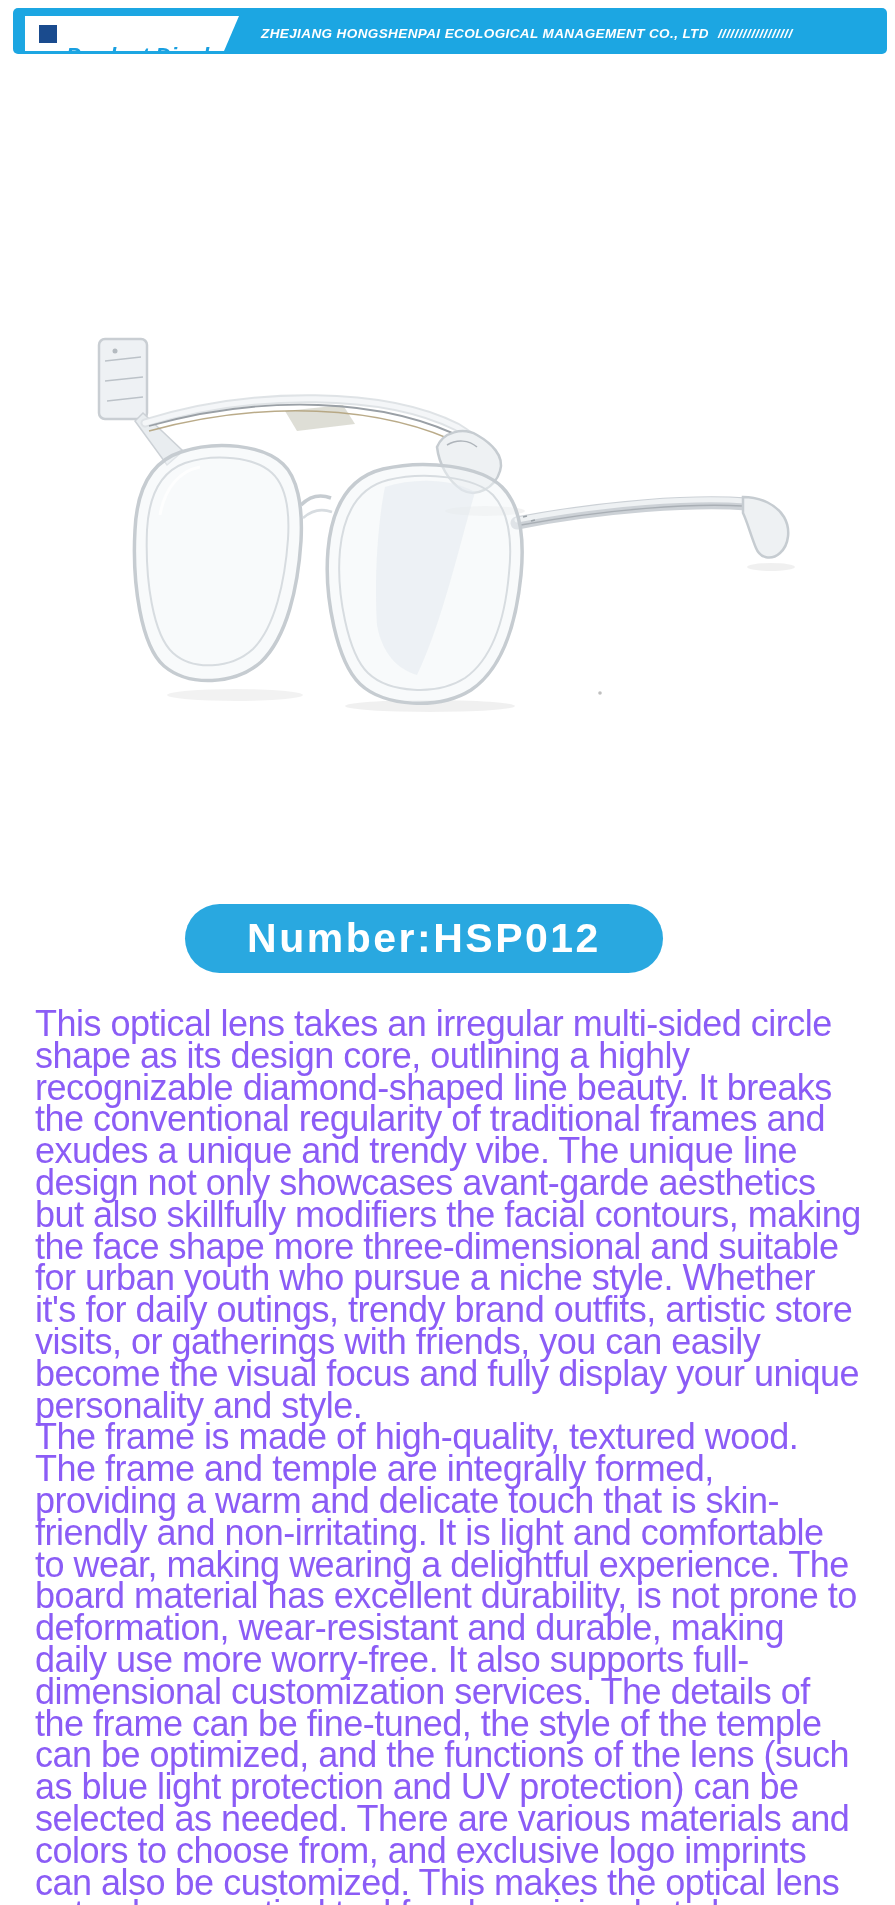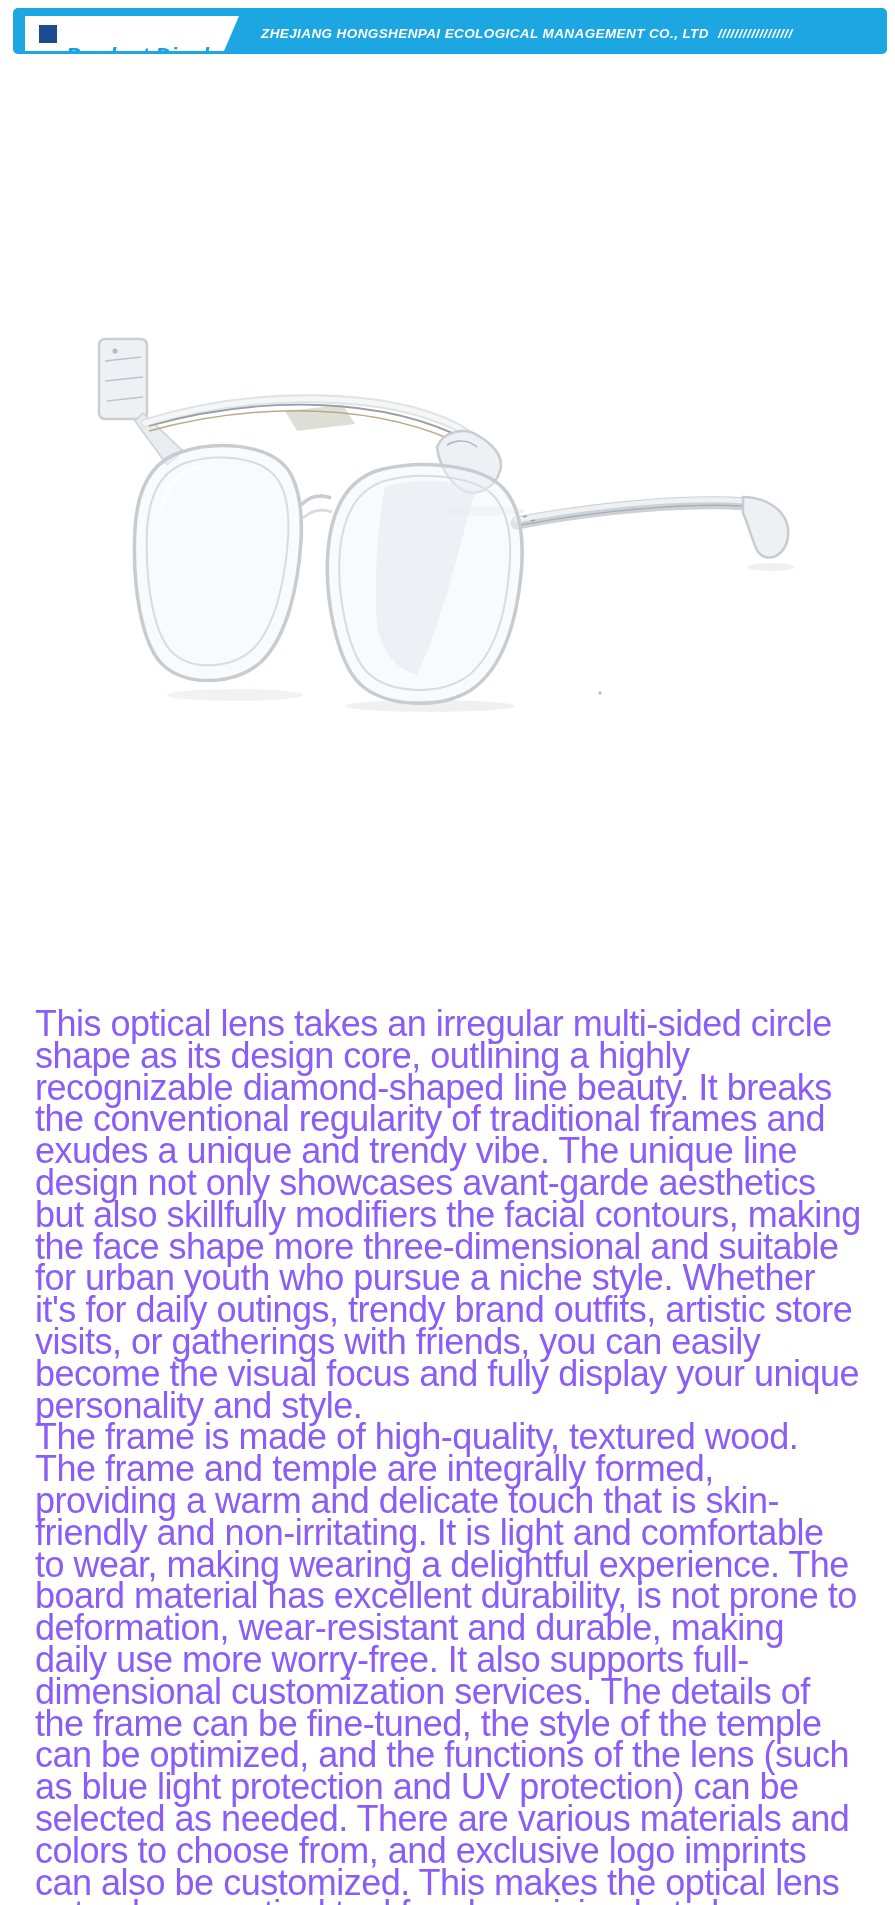--- a/index.html
+++ b/index.html
@@ -147,19 +147,22 @@
       <g>
         <path d="M243,225 C247,180 265,152 298,144 C340,134 396,141 417,162 C434,179 440,208 436,250 C431,300 417,344 386,365 C354,385 299,382 275,359 C252,337 239,272 243,225 Z" fill="rgba(241,245,248,0.5)" stroke="#c6ccd1" stroke-width="3.5"></path>
         <path d="M255,225 C259,186 275,162 303,155 C340,146 390,152 408,170 C422,185 428,210 424,248 C420,294 407,334 380,353 C352,371 304,368 283,348 C263,329 251,268 255,225 Z" fill="none" stroke="#d7dce0" stroke-width="2"></path>
         <path d="M300,162 C330,152 368,154 390,167 C372,230 356,300 332,350 C312,344 297,328 292,300 C289,252 293,196 300,162 Z" fill="rgba(224,231,237,0.45)"></path>
       </g>
 
       <circle cx="515" cy="368" r="1.8" fill="rgba(0,0,0,0.25)"></circle>
     </svg>
   </div>
 
+  <div class="number-pill">
+    <span>Number:HSP012</span>
+  </div>
 
   <div class="description">
     <p>This optical lens takes an irregular multi-sided circle shape as its design core, outlining a highly recognizable diamond-shaped line beauty. It breaks the conventional regularity of traditional frames and exudes a unique and trendy vibe. The unique line design not only showcases avant-garde aesthetics but also skillfully modifiers the facial contours, making the face shape more three-dimensional and suitable for urban youth who pursue a niche style. Whether it's for daily outings, trendy brand outfits, artistic store visits, or gatherings with friends, you can easily become the visual focus and fully display your unique personality and style.</p>
     <p>The frame is made of high-quality, textured wood. The frame and temple are integrally formed, providing a warm and delicate touch that is skin-friendly and non-irritating. It is light and comfortable to wear, making wearing a delightful experience. The board material has excellent durability, is not prone to deformation, wear-resistant and durable, making daily use more worry-free. It also supports full-dimensional customization services. The details of the frame can be fine-tuned, the style of the temple can be optimized, and the functions of the lens (such as blue light protection and UV protection) can be selected as needed. There are various materials and colors to choose from, and exclusive logo imprints can also be customized. This makes the optical lens not only a practical tool for clear vision but also a fashionable accessory that showcases personal trend and attitude.</p>
   </div>
 
 </div>
 
 </body></html>

